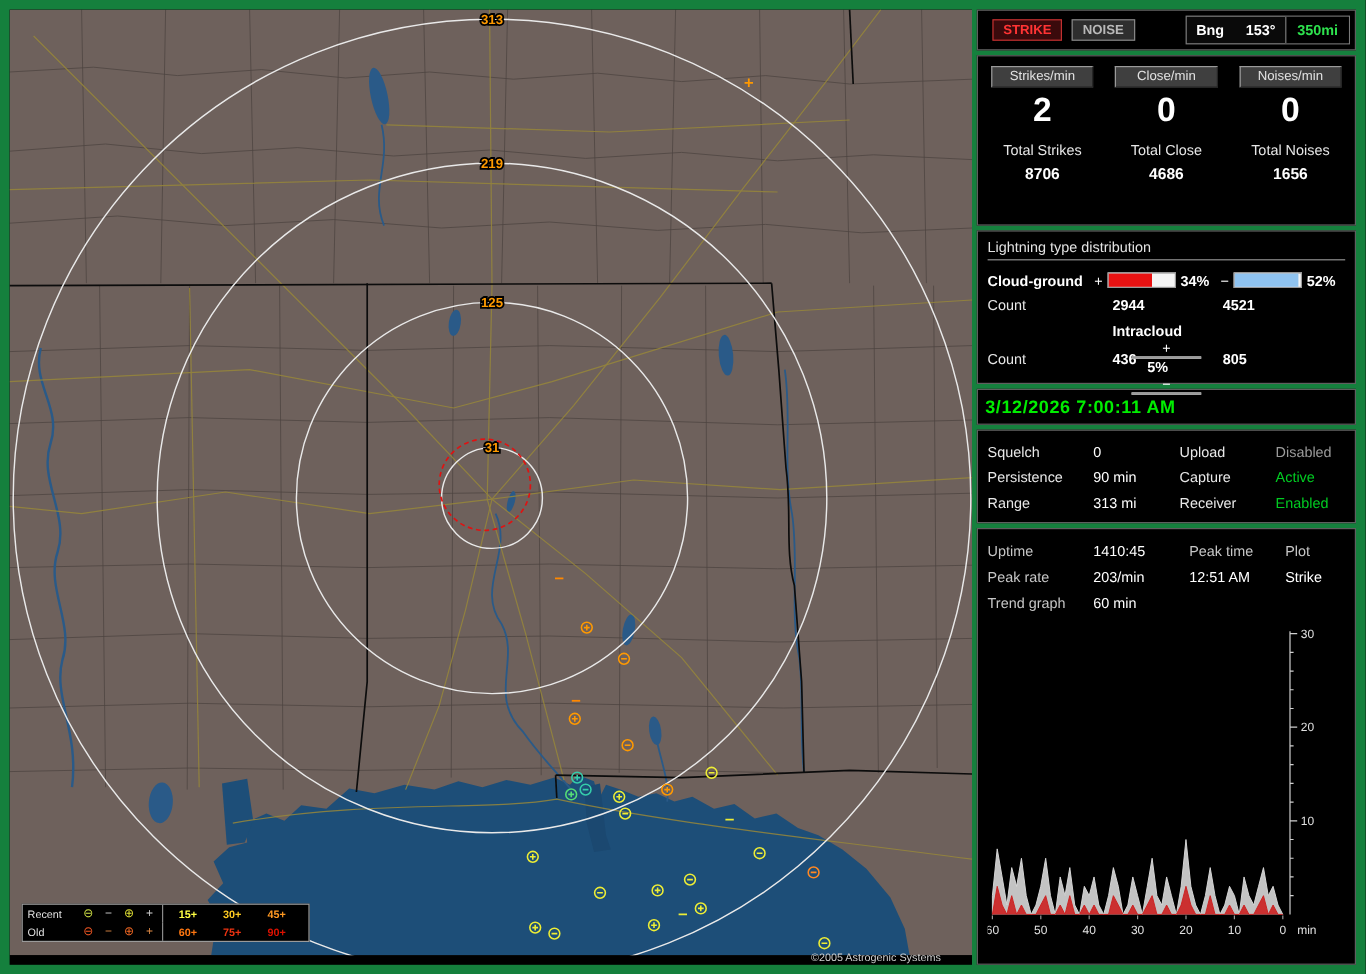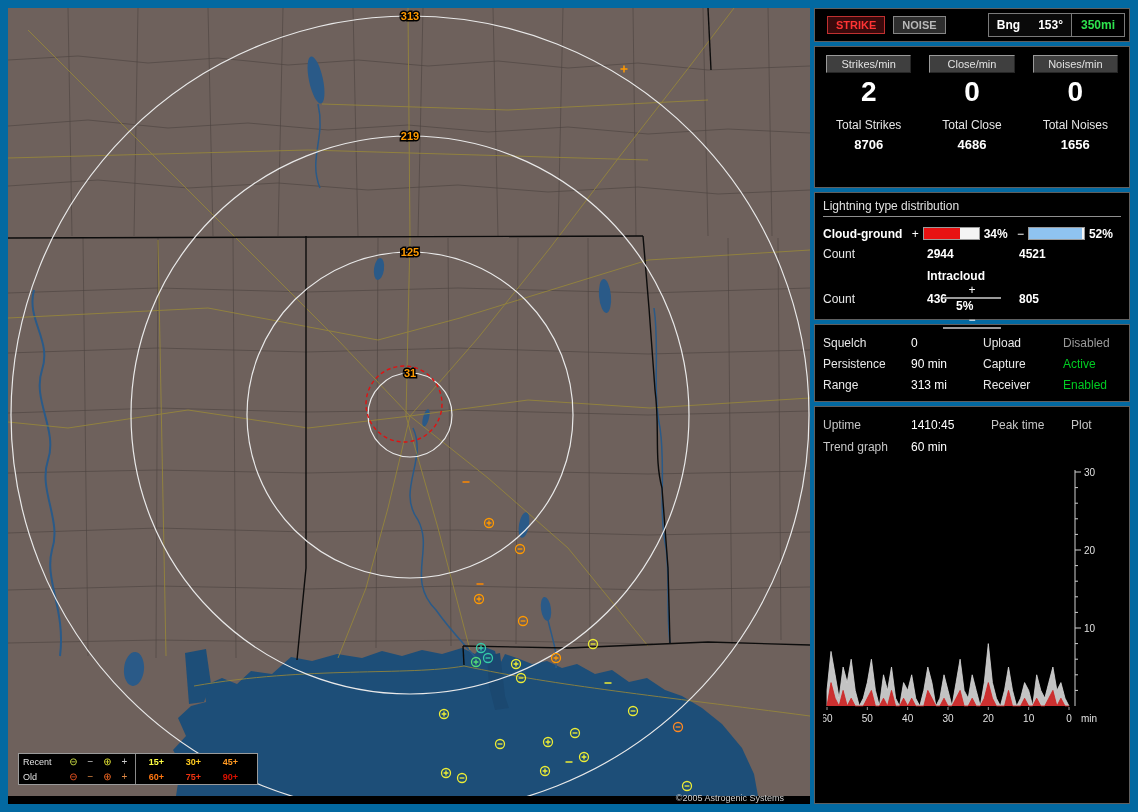--- a/index.html
+++ b/index.html
@@ -1,18 +1,18 @@
 <!DOCTYPE html>
 <html><head>
 <meta charset="utf-8">
 <style>
   html,body{margin:0;padding:0;background:#000;}
   body{width:1138px;height:812px;position:relative;overflow:hidden;
        font-family:"Liberation Sans",sans-serif;color:#e8e8e8;}
-  .stage{position:absolute;inset:0;background:#0369a1;}
+  .stage{position:absolute;inset:0;background:#15803d;}
 
   
   .map{position:absolute;left:8px;top:8px;width:802px;height:796px;background:#000;}
   #map-svg{position:absolute;left:0;top:0;display:block;}
   .copyright{position:absolute;right:26px;bottom:1px;font-size:9px;color:#cfcfcf;}
 
   
   .legend{position:absolute;left:10px;top:745px;width:240px;background:#000;
           border:1px solid #9a9a9a;font-size:9px;color:#e0e0e0;z-index:6;box-sizing:border-box;}
   .lg-row{display:flex;align-items:center;height:15px;}
@@ -390,20 +390,23 @@
           </span>
         <span class="pct">9%</span>
       </div>
       <div class="count-row">
         <span class="count-label">Count</span>
         <span class="count-a">436</span>
         <span class="count-b">805</span>
       </div>
     </div>
 
+    <div class="pbox clockbox">
+      <span class="clock">3/12/2026 7:00:11 AM</span>
+    </div>
 
     <div class="pbox setbox">
       <div class="set-row">
         <span class="sk1">Squelch</span>
         <span class="sv1">0</span>
         <span class="sk2">Upload</span>
         <span class="sv2 dim">Disabled</span>
       </div>
       <div class="set-row">
         <span class="sk1">Persistence</span>
@@ -418,20 +421,26 @@
         <span class="sv2 green">Enabled</span>
       </div>
     </div>
 
     <div class="pbox statusbox">
       <div class="st-row">
         <span class="c1 stk">Uptime</span>
         <span class="c2 stv">1410:45</span>
         <span class="c3 stk">Peak time</span>
         <span class="c4 stk">Plot</span>
+      </div>
+      <div class="st-row">
+        <span class="c1 stk">Peak rate</span>
+        <span class="c2 stv">203/min</span>
+        <span class="c3 stv">12:51 AM</span>
+        <span class="c4 stv">Strike</span>
       </div>
       <div class="st-row">
         <span class="c1 stk">Trend graph</span>
         <span class="c2 stv">60 min</span>
       </div>
       <svg id="trend-svg" width="300" height="258" viewBox="0 0 300 258">
           <line x1="252" y1="2" x2="252" y2="238" stroke="#cfcfcf" stroke-width="1"></line>
           <line x1="252" y1="222.4" x2="255" y2="222.4" stroke="#cfcfcf" stroke-width="1"></line>
           <line x1="252" y1="206.8" x2="255" y2="206.8" stroke="#cfcfcf" stroke-width="1"></line>
           <line x1="252" y1="191.2" x2="255" y2="191.2" stroke="#cfcfcf" stroke-width="1"></line>

